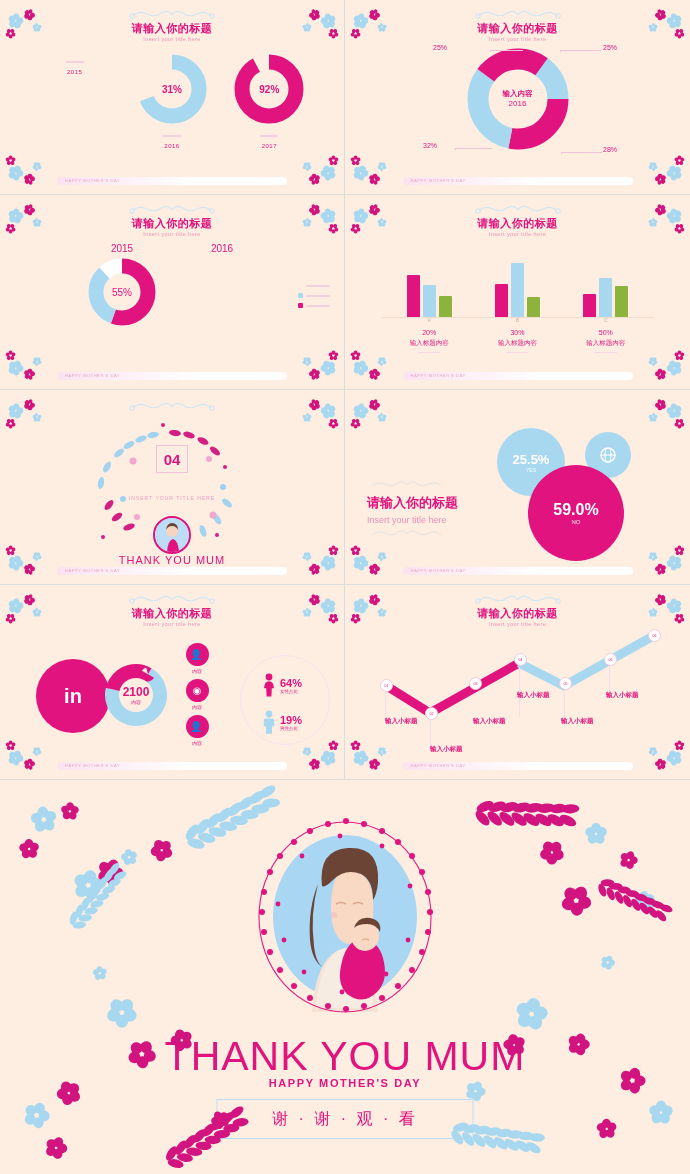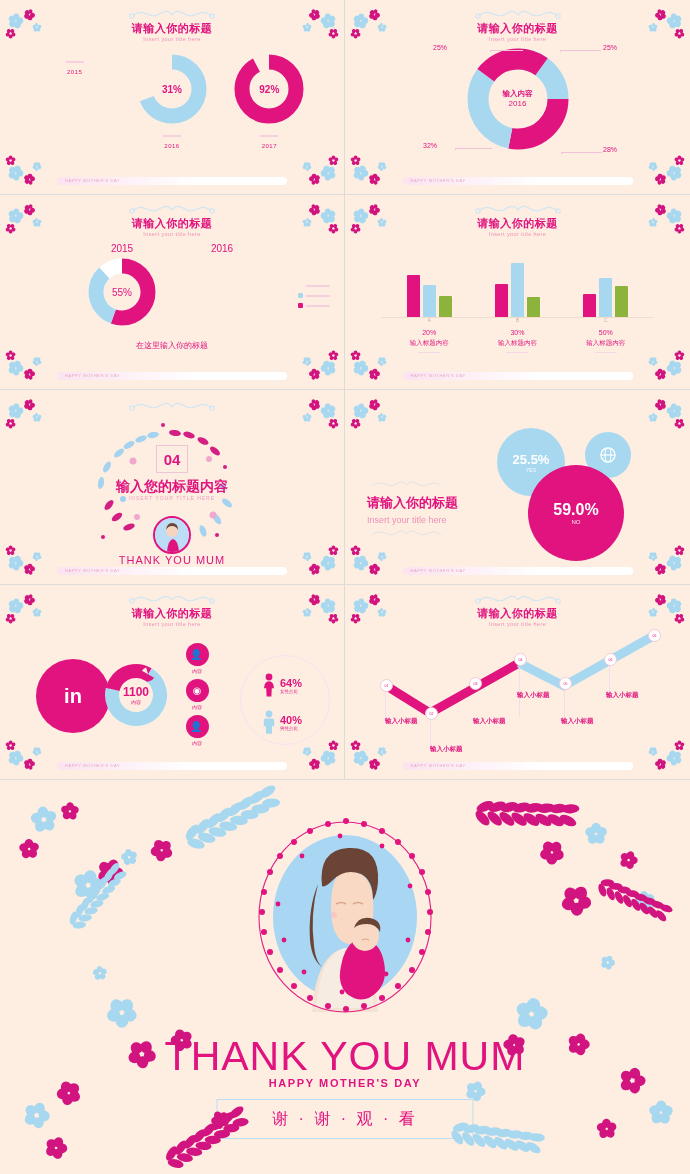--- a/index.html
+++ b/index.html
@@ -609,21 +609,20 @@
         <div class="lgrow">
           <div class="lgsw" style="background:#a8d8f0;"></div>
           <div class="lgtx"></div>
         </div>
         <div class="lgrow">
           <div class="lgsw" style="background:#e0137f;"></div>
           <div class="lgtx"></div>
         </div>
       </div>
 
-      <div class="cap3">在这里输入你的标题</div>
       <div class="footer">
         <span>HAPPY MOTHER'S DAY</span>
       </div>
     </div>
 
     <div class="slide">
       <div class="corner c-tl">
           <div class="fl" style="left: 6px; top: 10px; width: 15px; height: 15px; transform: rotate(10deg);">
             <i style="background: rgb(168, 216, 240); transform: translate(-50%, -100%) rotate(0deg);"></i>
             <i style="background: rgb(168, 216, 240); transform: translate(-50%, -100%) rotate(72deg);"></i>
@@ -956,21 +955,20 @@
           <circle cx="70" cy="110" r="3"></circle>
             <circle cx="142" cy="52" r="3"></circle>
         </g>
         <g fill="#9fd2f0">
           <circle cx="56" cy="92" r="3"></circle>
             <circle cx="156" cy="80" r="3"></circle>
         </g>
       </svg>
 
       <div class="sec-num">04</div>
-      <div class="sec-t">输入您的标题内容</div>
       <div class="sec-s">INSERT YOUR TITLE HERE</div>
       <div class="medal">
         <svg width="34" height="34" viewBox="0 0 34 34">
           <circle cx="17" cy="17" r="17" fill="#bcddf5"></circle>
           <path d="M12 34 q1-12 6-13 q5 1 6 13z" fill="#e0137f"></path>
           <circle cx="17" cy="13" r="6" fill="#f6d4c0"></circle>
           <path d="M11 12 q1-7 6-7 q6 0 6 7 q-2-4-6-4 q-4 0-6 4z" fill="#6b4435"></path>
         </svg>
       </div>
       <div class="sec-ty">THANK YOU MUM</div>
@@ -1267,21 +1265,21 @@
       <div class="s7in">
         <span>in</span>
       </div>
 
       <div class="s7dn">
         <svg width="64" height="64" viewBox="0 0 64 64">
           <circle cx="32" cy="32" r="24" fill="none" stroke="#a8d8f0" stroke-width="14" stroke-dasharray="105.5 45.2" transform="rotate(-60 32 32)"></circle>
           <circle cx="32" cy="32" r="24" fill="none" stroke="#e0137f" stroke-width="14" stroke-dasharray="45.2 105.5" stroke-dashoffset="-105.5" transform="rotate(-60 32 32)"></circle>
         </svg>
         <div class="c">
-          <div class="a">1100</div>
+          <div class="a">2100</div>
           <div class="b">内容</div>
         </div>
       </div>
 
       <div class="s7ic">
         <div class="it">
           <div class="cir">👤</div>
           <div class="lb">内容</div>
         </div>
         <div class="it">
@@ -1304,21 +1302,21 @@
           <div class="pc" style="color:#e0137f;">64%</div>
           <div class="lb">女性占比</div>
         </div>
       </div>
       <div class="s7row" style="right:42px;top:125px;">
         <svg width="14" height="24" viewBox="0 0 14 24">
           <circle cx="7" cy="4" r="3.4" fill="#a8d8f0"></circle>
           <path d="M3.4 8.6 h7.2 q1.6 0 1.6 2 v5.6 h-2.2 v7.6 h-6 v-7.6 h-2.2 v-5.6 q0-2 1.6-2z" fill="#a8d8f0"></path>
         </svg>
         <div>
-          <div class="pc" style="color:#e0137f;">40%</div>
+          <div class="pc" style="color:#e0137f;">19%</div>
           <div class="lb">男性占比</div>
         </div>
       </div>
 
       <div class="footer">
         <span>HAPPY MOTHER'S DAY</span>
       </div>
     </div>
 
     <div class="slide">

